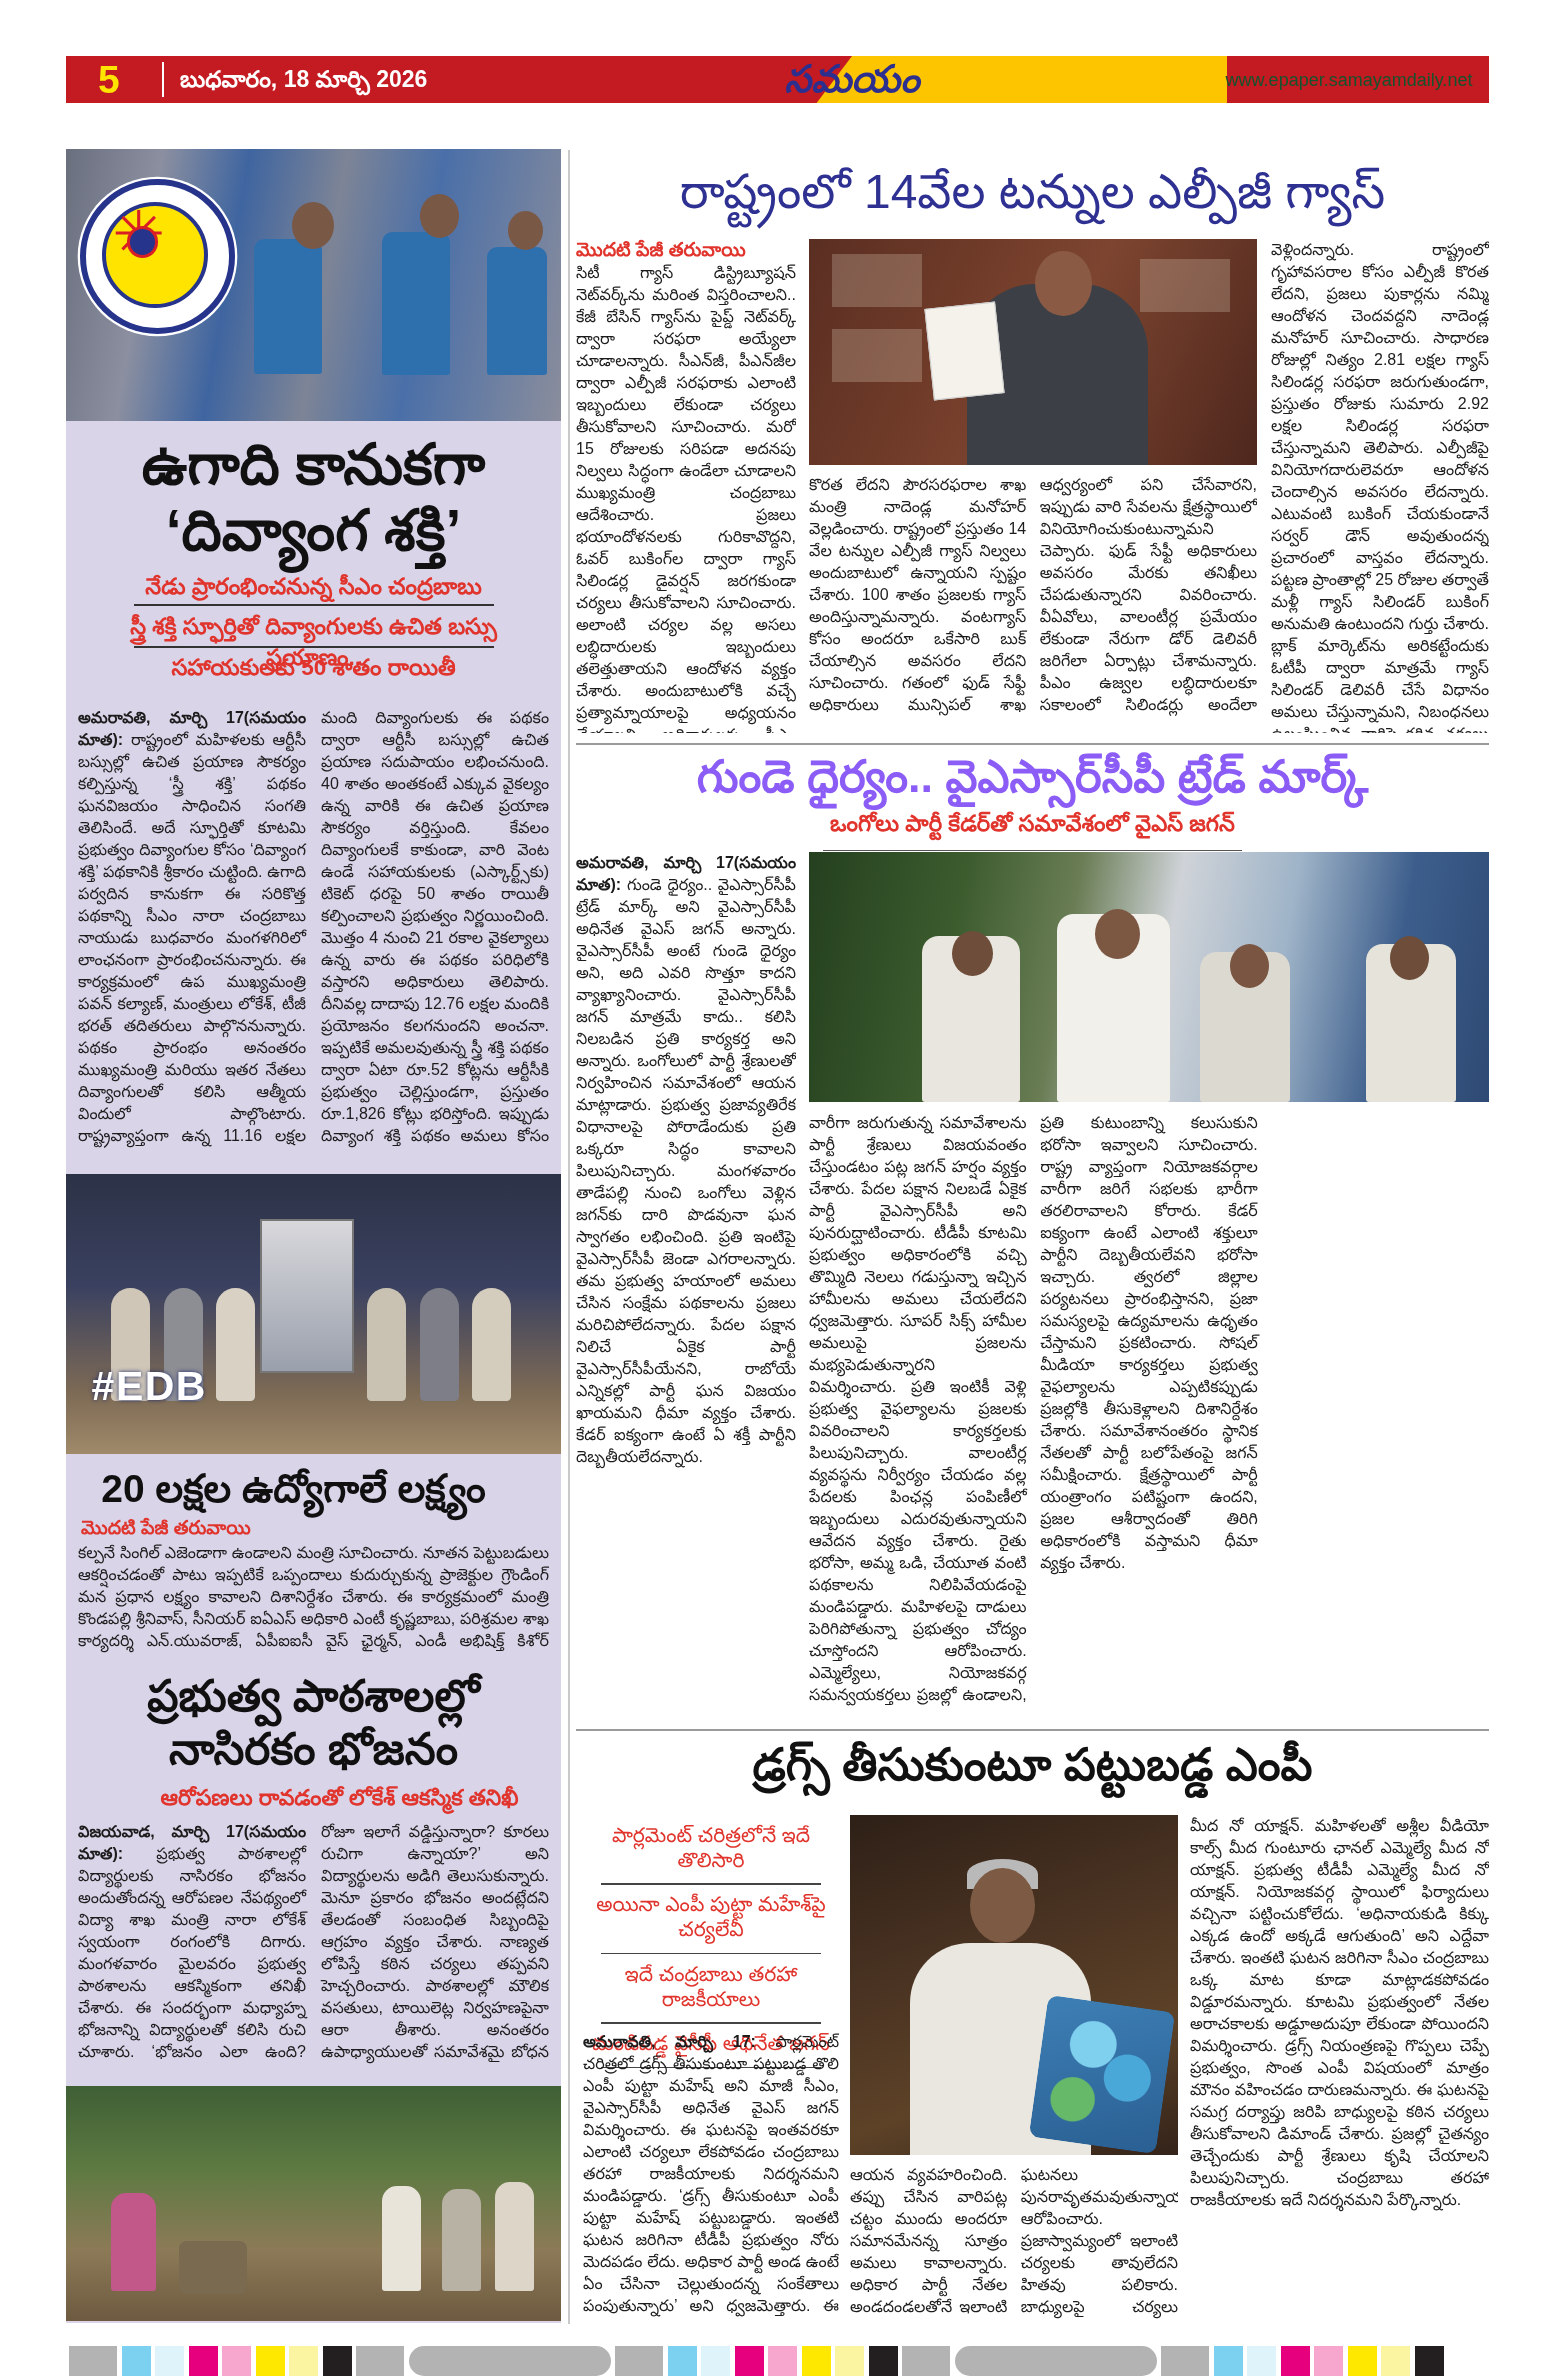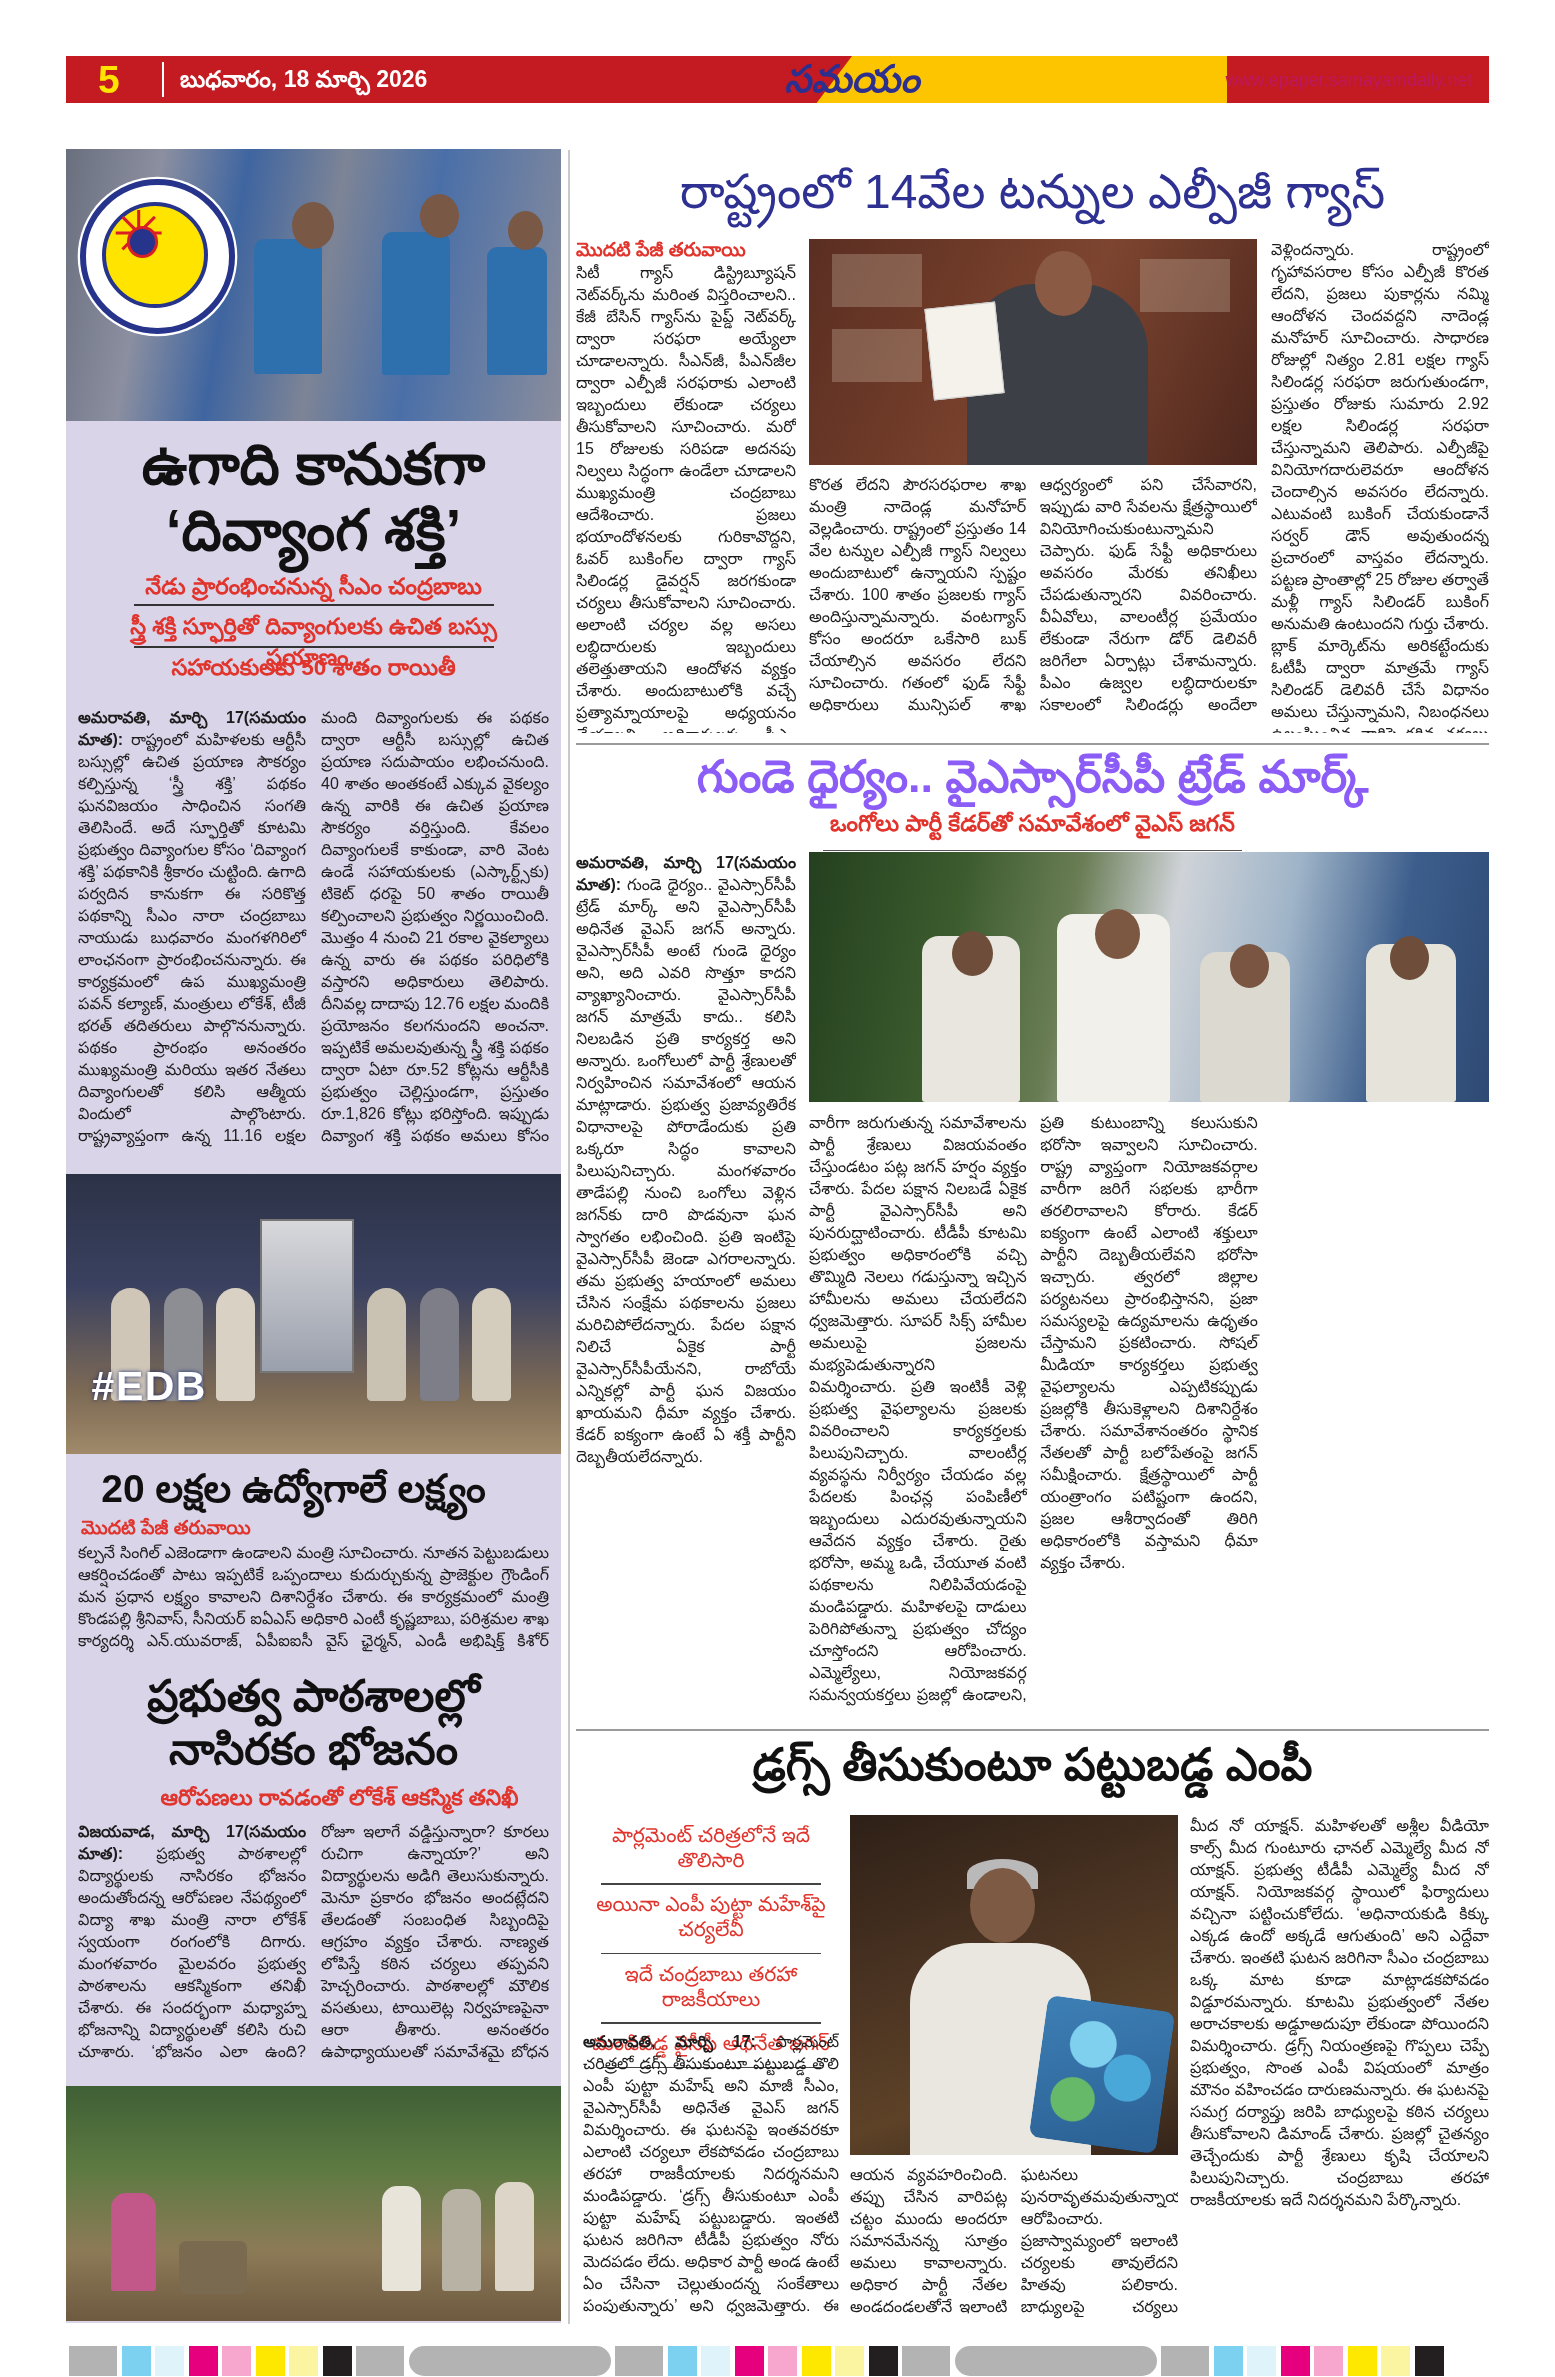--- a/index.html
+++ b/index.html
@@ -9,21 +9,21 @@
   
   .hdr{position:absolute;left:66px;top:56px;width:1423px;height:47px;background:#fdc500;}
   .hdr-red-left{position:absolute;left:0;top:0;width:786px;height:47px;background:#c41a21;
     clip-path:polygon(0 0,100% 0,95.5% 100%,0 100%);}
   .hdr-red-right{position:absolute;right:0;top:0;width:262px;height:47px;background:#c41a21;}
   .pageno{position:absolute;left:32px;top:0.8px;color:#ffe400;font-size:39px;font-weight:bold;line-height:45px;}
   .hdr-div{position:absolute;left:96px;top:6px;width:2.3px;height:35px;background:#ffffff;}
   .hdr-date{position:absolute;left:114px;top:9.8px;color:#ffffff;font-size:23px;font-weight:bold;white-space:nowrap;}
   .masthead{position:absolute;left:673px;top:0px;width:226px;text-align:center;color:#2d2f8f;
     font-size:38px;font-weight:bold;font-style:italic;line-height:47px;}
-  .hdr-web{position:absolute;right:16.6px;top:13.5px;color:#be185d;font-size:18px;white-space:nowrap;}
+  .hdr-web{position:absolute;right:16.6px;top:13.5px;color:#14532d;font-size:18px;white-space:nowrap;}
 
   
   .leftcol{position:absolute;left:66px;top:149px;width:495px;height:2174px;background:#d9d4e8;}
   .photo{position:relative;overflow:hidden;}
   .busphoto{position:absolute;left:0;top:0;width:495px;height:272px;
     background:linear-gradient(100deg,#6a6f7e 0%,#8b8fa0 18%,#3f65a0 34%,#7d8496 52%,#4a6fa8 70%,#8a8d9c 100%);}
   .busphoto .seat{position:absolute;background:#2e6fae;border-radius:10.5px 10.5px 3px 3px;}
   .busphoto .head{position:absolute;border-radius:50%;background:#7a5846;}
   .rtclogo{position:absolute;left:13.5px;top:30px;width:143px;height:143px;border-radius:50%;
     background:#fff;border:6px solid #27348b;box-shadow:0 0 0 2.3px #fff;}

